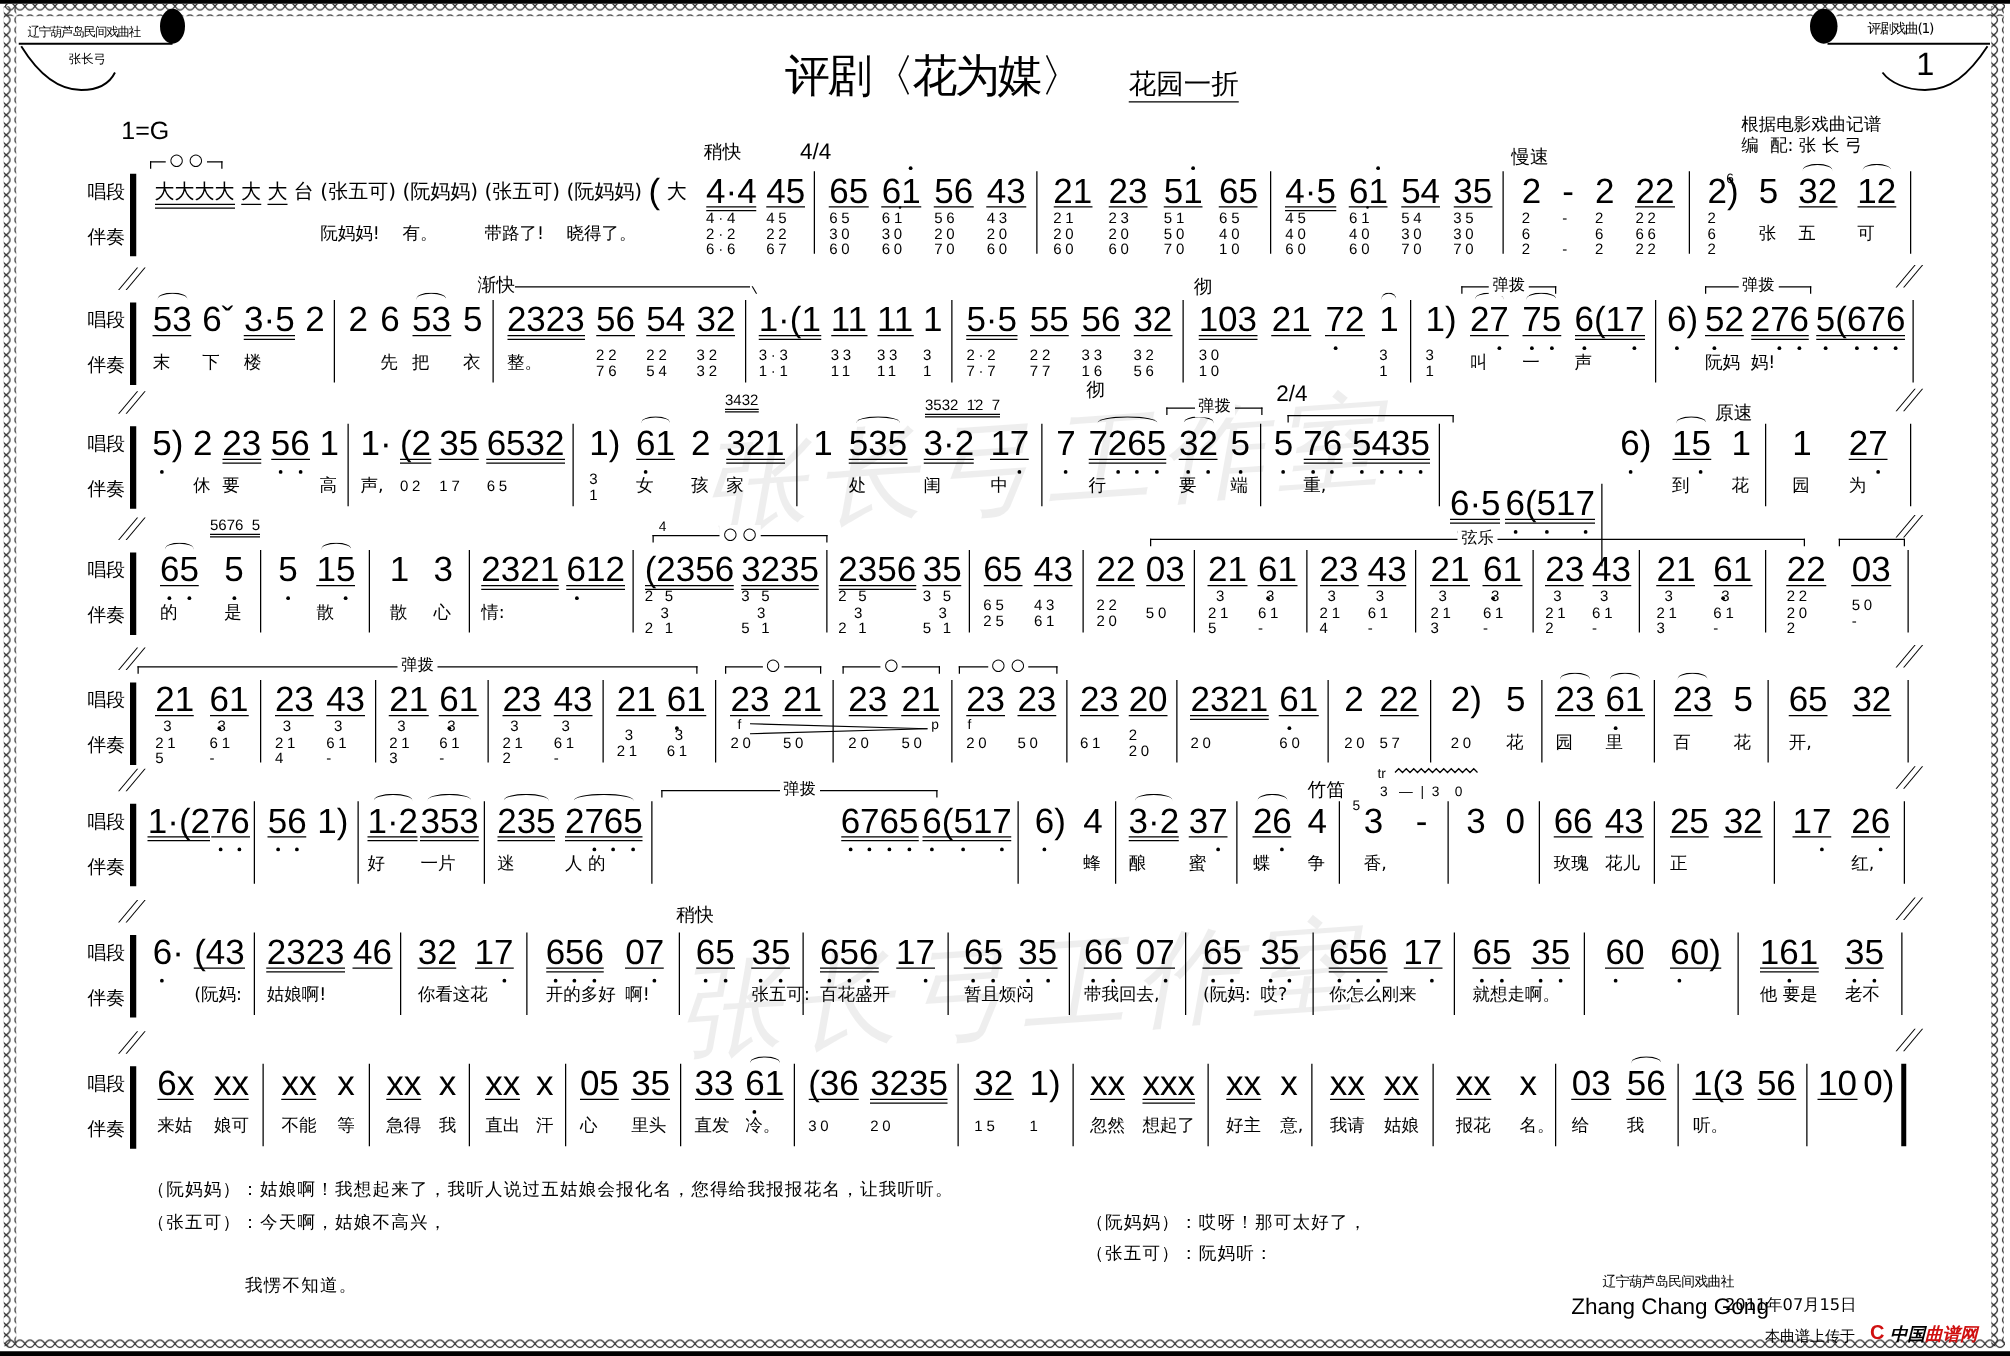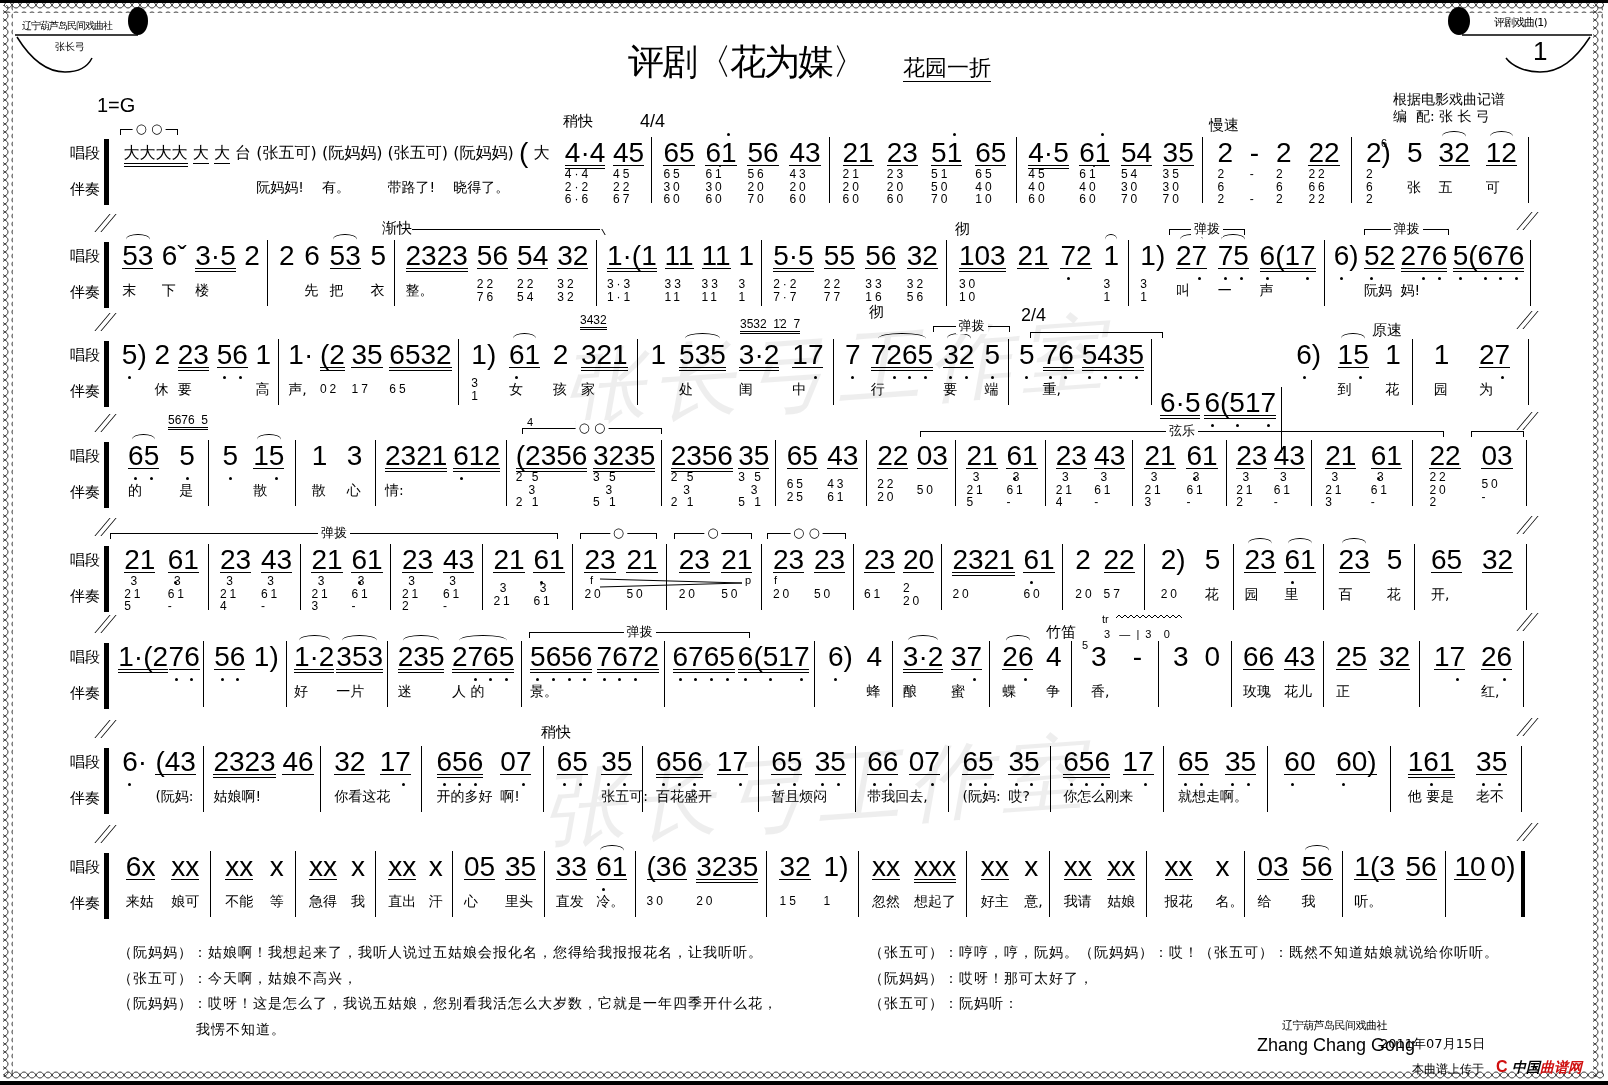--- a/index.html
+++ b/index.html
@@ -917,29 +917,20 @@
         <div class="measure" style="left: 388px; width: 134px;">
           <div class="tok">
             <span class="note u2 slur">235</span>
             <span class="lyric">迷</span>
           </div>
           <div class="tok">
             <span class="note u2 slur">2<span class="lo">7</span><span class="lo">6</span><span class="lo">5</span></span>
             <span class="lyric">人 的</span>
           </div>
         </div>
-        <div class="measure" style="left: 522px; width: 143px;">
-          <div class="tok">
-            <span class="note u2"><span class="lo">5</span><span class="lo">6</span><span class="lo">5</span><span class="lo">6</span></span>
-            <span class="lyric">景。</span>
-          </div>
-          <div class="tok">
-            <span class="note u2"><span class="lo">7</span><span class="lo">6</span><span class="lo">7</span>2</span>
-          </div>
-        </div>
         <div class="measure" style="left: 665px; width: 150px;">
           <div class="tok">
             <span class="note u2"><span class="lo">6</span><span class="lo">7</span><span class="lo">6</span><span class="lo">5</span></span>
           </div>
           <div class="tok">
             <span class="note u2"><span class="lo">6</span>(<span class="lo">5</span>1<span class="lo">7</span></span>
           </div>
         </div>
         <div class="measure" style="left: 815px; width: 78px;">
           <div class="tok">
@@ -1303,23 +1294,21 @@
             <span class="note">0)</span>
           </div>
         </div>
       </div>
       <div class="sys-sep" style="left: 102px; top: 825px;"></div>
       <div class="sys-sep" style="left: 1524px; top: 823px;"></div>
     </div>
 
   <div class="abs dlg dl0">（阮妈妈）：姑娘啊！我想起来了，我听人说过五姑娘会报化名，您得给我报报花名，让我听听。</div>
   <div class="abs dlg dl1">（张五可）：今天啊，姑娘不高兴，</div>
-  <div class="abs dlg dl2">（阮妈妈）：哎呀！这是怎么了，我说五姑娘，您别看我活怎么大岁数，它就是一年四季开什么花，</div>
   <div class="abs dlg dl3">我愣不知道。</div>
-  <div class="abs dlg dr0">（张五可）：哼哼，哼，阮妈。（阮妈妈）：哎！（张五可）：既然不知道姑娘就说给你听听。</div>
   <div class="abs dlg dr1">（阮妈妈）：哎呀！那可太好了，</div>
   <div class="abs dlg dr2">（张五可）：阮妈听：</div>
 
   <div class="abs f-org">辽宁葫芦岛民间戏曲社</div>
   <div class="abs f-author">Zhang Chang Gong</div>
   <div class="abs f-date">2011年07月15日</div>
   <div class="abs f-up">本曲谱上传于</div>
   <span class="logo-icon">C</span>
   <div class="abs site-a">中国</div>
   <div class="abs site-b">曲谱网</div>

